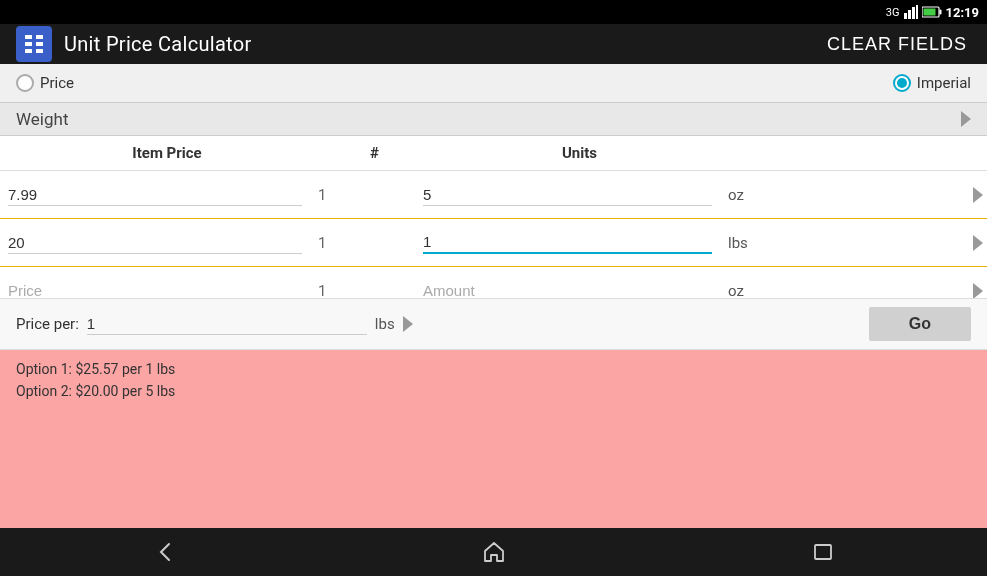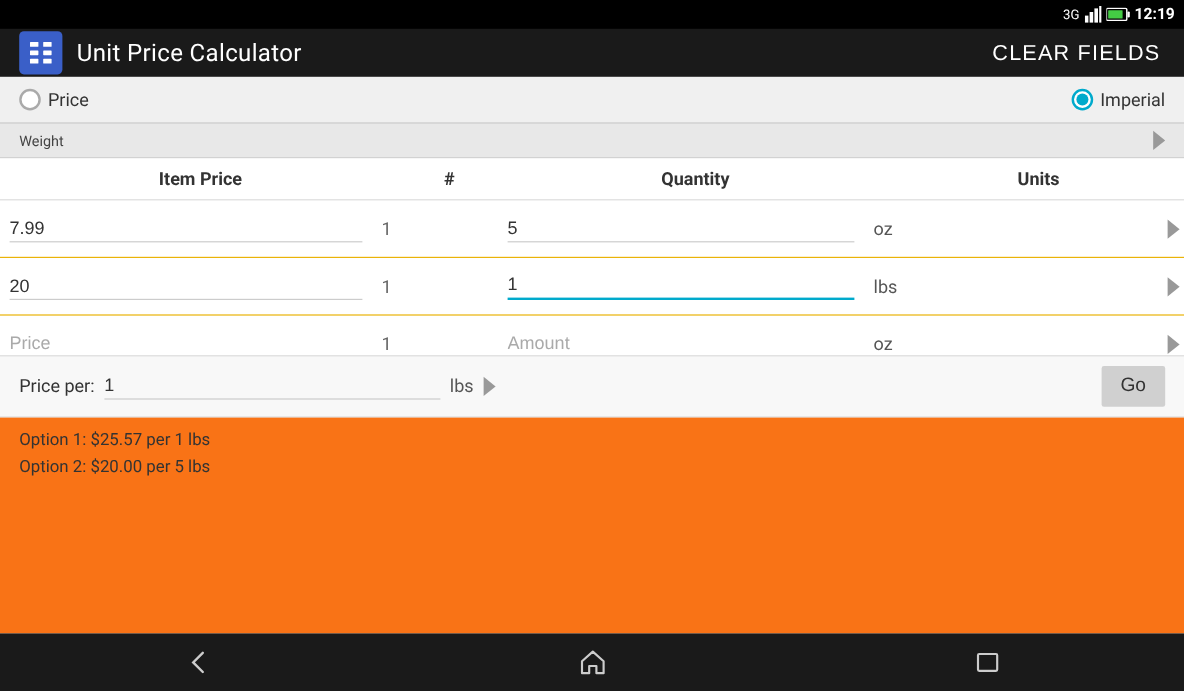--- a/index.html
+++ b/index.html
@@ -124,26 +124,26 @@
       font-size: 15px;
       color: #333;
     }
     .metric-group { margin-right: auto; }
     .imperial-group { margin-left: 52px; }
 
     
     #weight-row {
       background: #e8e8e8;
       padding: 6px 16px;
-      font-size: 12px;
+      font-size: 17px;
       color: #444;
       border-top: 1px solid #ccc;
       border-bottom: 1px solid #ccc;
       display: flex;
-      align-items: flex-end;
+      align-items: center;
       flex-shrink: 0;
     }
     .triangle-right {
       width: 0;
       height: 0;
       border-top: 8px solid transparent;
       border-bottom: 8px solid transparent;
       border-left: 10px solid #999;
       margin-left: auto;
     }
@@ -257,30 +257,30 @@
       border-left: 10px solid #999;
       margin-right: 8px;
     }
     .go-btn {
       margin-left: auto;
       background: #d0d0d0;
       border: none;
       font-size: 16px;
       color: #333;
       cursor: pointer;
-      padding: 8px 16px;
+      padding: 8px 40px;
       border-radius: 2px;
-      font-weight: 400;
+      font-weight: 700;
     }
 
     
     #results-area {
       padding: 8px 16px;
       flex: 1;
-      background: #f97316;
+      background: #fca5a5;
     }
     .result-line {
       font-size: 14px;
       color: #333;
       line-height: 1.6;
     }
 
     
     #nav-bar {
       background: #1a1a1a;
@@ -355,21 +355,20 @@
   <div id="weight-row">
     <span>Weight</span>
     <div class="triangle-right"></div>
   </div>
 
   <div id="table-area">
 
     <div id="table-headers">
       <div class="col-header">Item Price</div>
       <div class="col-header">#</div>
-      <div class="col-header">Quantity</div>
       <div class="col-header">Units</div>
     </div>
 
     <div class="table-row">
       <div class="cell">
         <input type="text" value="7.99" style="">
       </div>
       <div class="cell-number">1</div>
       <div class="cell">
         <input type="text" value="5" style="">

